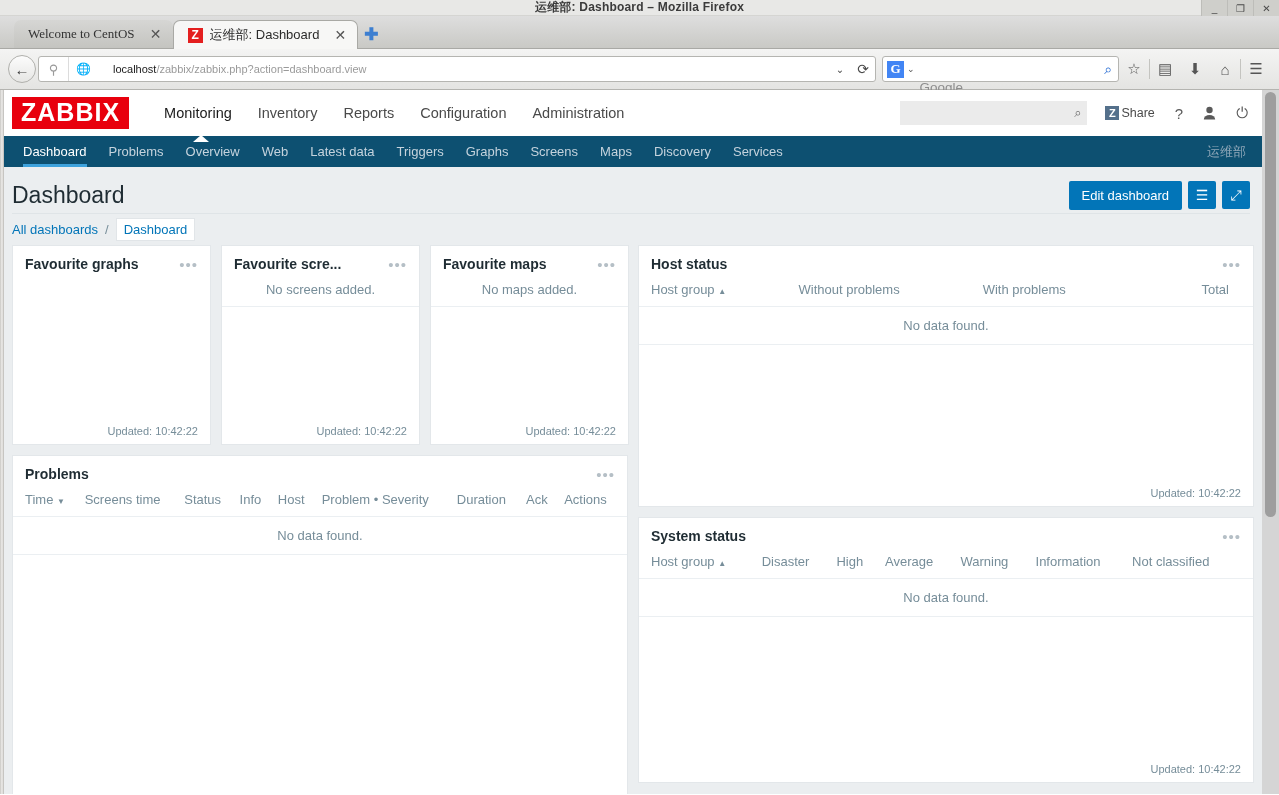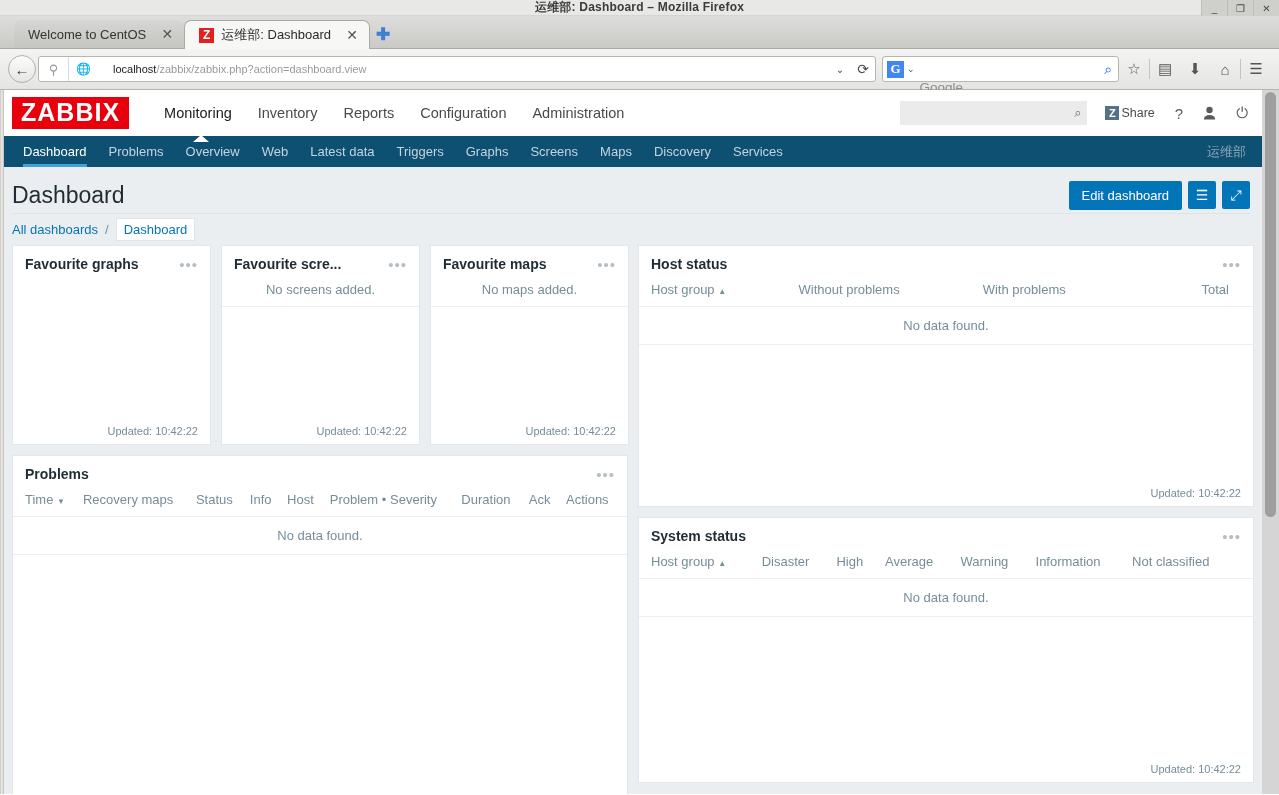--- a/index.html
+++ b/index.html
@@ -52,20 +52,21 @@
     font-size: 13px;
     color: #2b2b2b;
     position: relative;
     min-width: 150px;
     border-top-left-radius: 7px;
     border-top-right-radius: 7px;
   }
   .tab.inactive {
     background: linear-gradient(to bottom, #d6d6d4, #c4c4c0);
     color: #333;
+    font-family: Liberation Serif, serif;
   }
   .tab.active {
     background: #f7f7f6;
     border: 1px solid #a9a9a5;
     border-bottom: none;
     margin-bottom: -1px;
     height: 29px;
   }
   .tab-favicon {
     width: 15px; height: 15px;
@@ -601,21 +602,21 @@
 
         <div class="widget widget-problems">
           <div class="widget-head">
             <span class="widget-title">Problems</span>
             <span class="widget-dots">•••</span>
           </div>
           <table class="tbl">
             <thead>
               <tr>
                 <th style="padding-left:12px"><span>Time</span> <span class="sort-arrow">▼</span></th>
-                <th>Recovery maps</th>
+                <th>Screens time</th>
                 <th>Status</th>
                 <th>Info</th>
                 <th>Host</th>
                 <th><span>Problem</span> <span class="bullet">•</span> <span>Severity</span></th>
                 <th>Duration</th>
                 <th>Ack</th>
                 <th style="padding-right:12px">Actions</th>
               </tr>
             </thead>
             <tbody>

